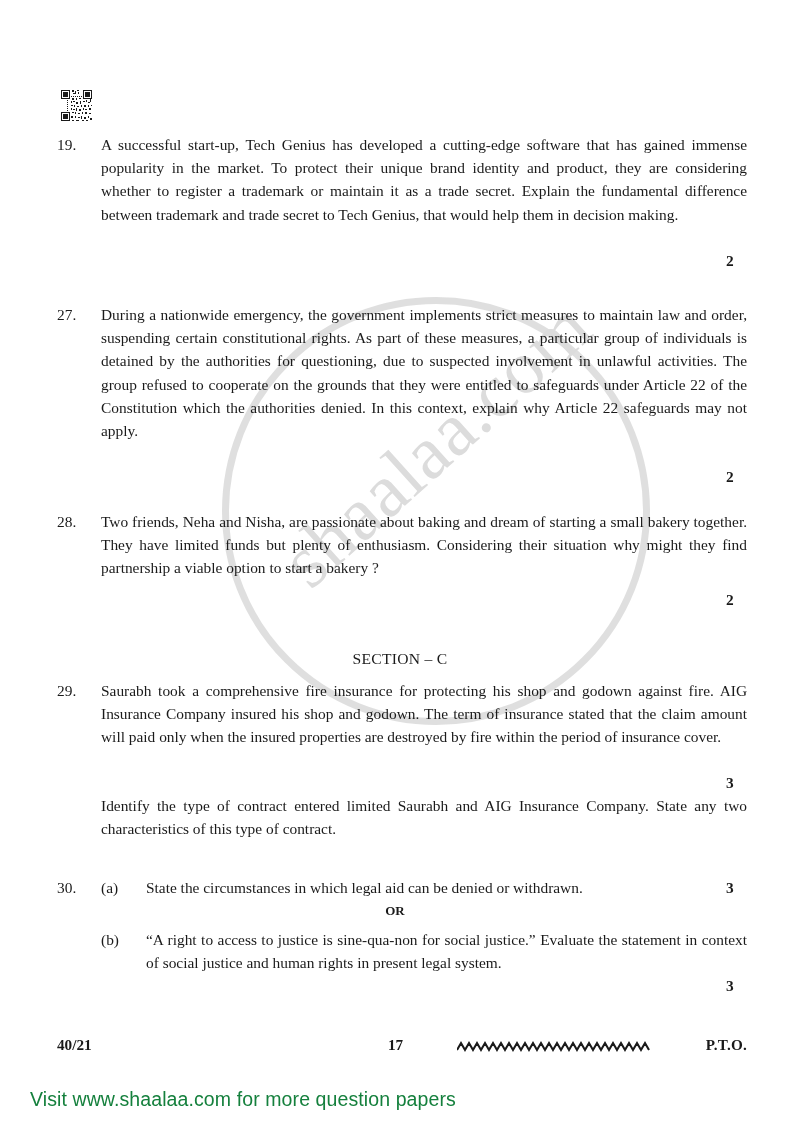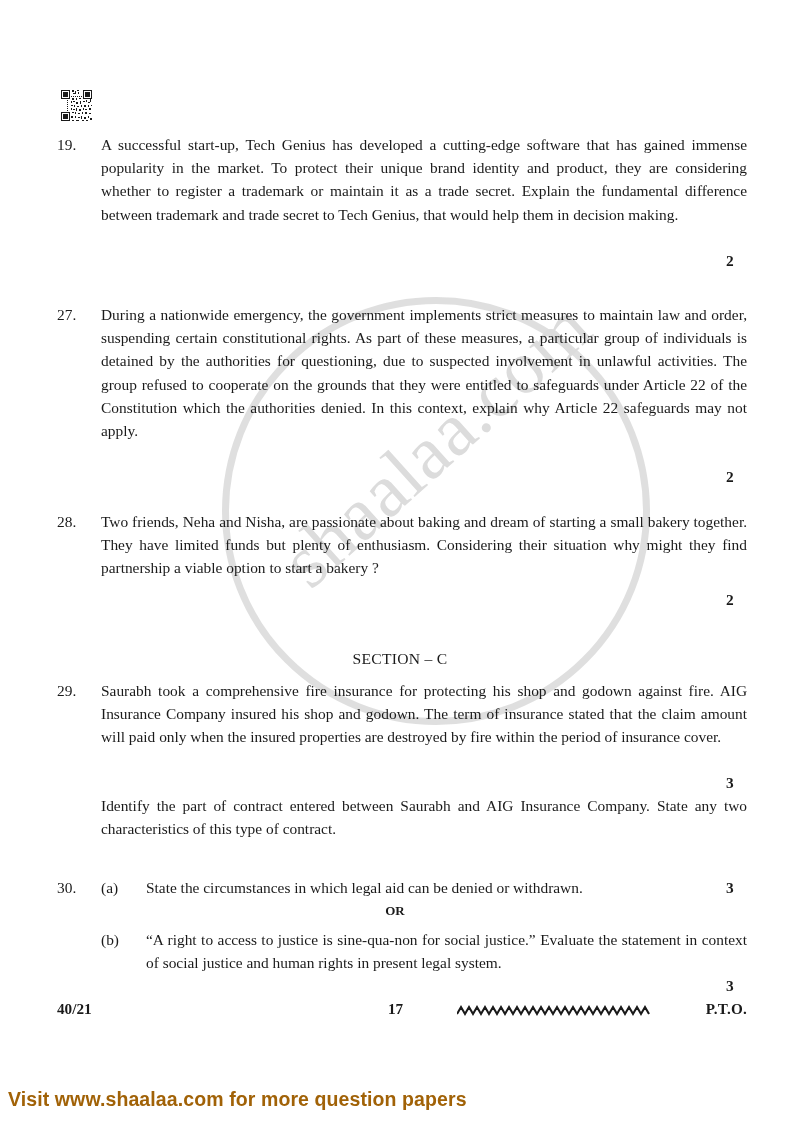--- a/index.html
+++ b/index.html
@@ -128,41 +128,40 @@
     width: 790px;
     text-align: center;
     font-weight: bold;
     font-size: 13px;
   }
 
   
   #footer {
     position: absolute;
     left: 57px;
-    top: 1000px;
+    top: 1036px;
     width: 690px;
     height: 24px;
     font-weight: bold;
     font-size: 15.2px;
   }
   #footer .f-code { position: absolute; left: 0; top: 0; }
   #footer .f-page { position: absolute; left: 331px; top: 0; }
   #footer .f-zig  { position: absolute; left: 400px; top: 3px; width: 195px; height: 16px; }
   #footer .f-pto  { position: absolute; right: 0; top: 0; letter-spacing: .2px; }
 
   
   #banner {
     position: absolute;
-    left: 8px;
+    left: 30px;
     top: 1088px;
     font-family: "Liberation Sans", "DejaVu Sans", sans-serif;
     font-size: 19.5px;
-    color: #a16207;
+    color: #15803d;
     letter-spacing: .1px;
-    font-weight: bold;
   }
 </style>
 </head>
 <body>
 
 <div id="page">
 
   <div id="watermark">
     <div class="wm-circle"></div>
     <div class="wm-text">shaalaa.com</div>
@@ -281,21 +280,21 @@
       <div class="q-row">
         <div class="q-num">29.</div>
         <div class="q-body">Saurabh took a comprehensive fire insurance for protecting his shop and godown against fire. AIG Insurance Company insured his shop and godown. The term of insurance stated that the claim amount will paid only when the insured properties are destroyed by fire within the period of insurance cover.</div>
       </div>
     </div>
     <div class="marks" style="top:771px;">3</div>
 
     <div class="q" style="top:794px;">
       <div class="q-row">
         <div class="q-num"></div>
-        <div class="q-body">Identify the part of contract entered between Saurabh and AIG Insurance Company. State any two characteristics of this type of contract.</div>
+        <div class="q-body">Identify the type of contract entered limited Saurabh and AIG Insurance Company. State any two characteristics of this type of contract.</div>
       </div>
     </div>
 
     <div class="q" style="top:876px;">
       <div class="q-row">
         <div class="q-num">30.</div>
         <div class="q-sub">(a)</div>
         <div class="q-body" style="text-align:center;">State the circumstances in which legal aid can be denied or withdrawn.</div>
       </div>
     </div>

